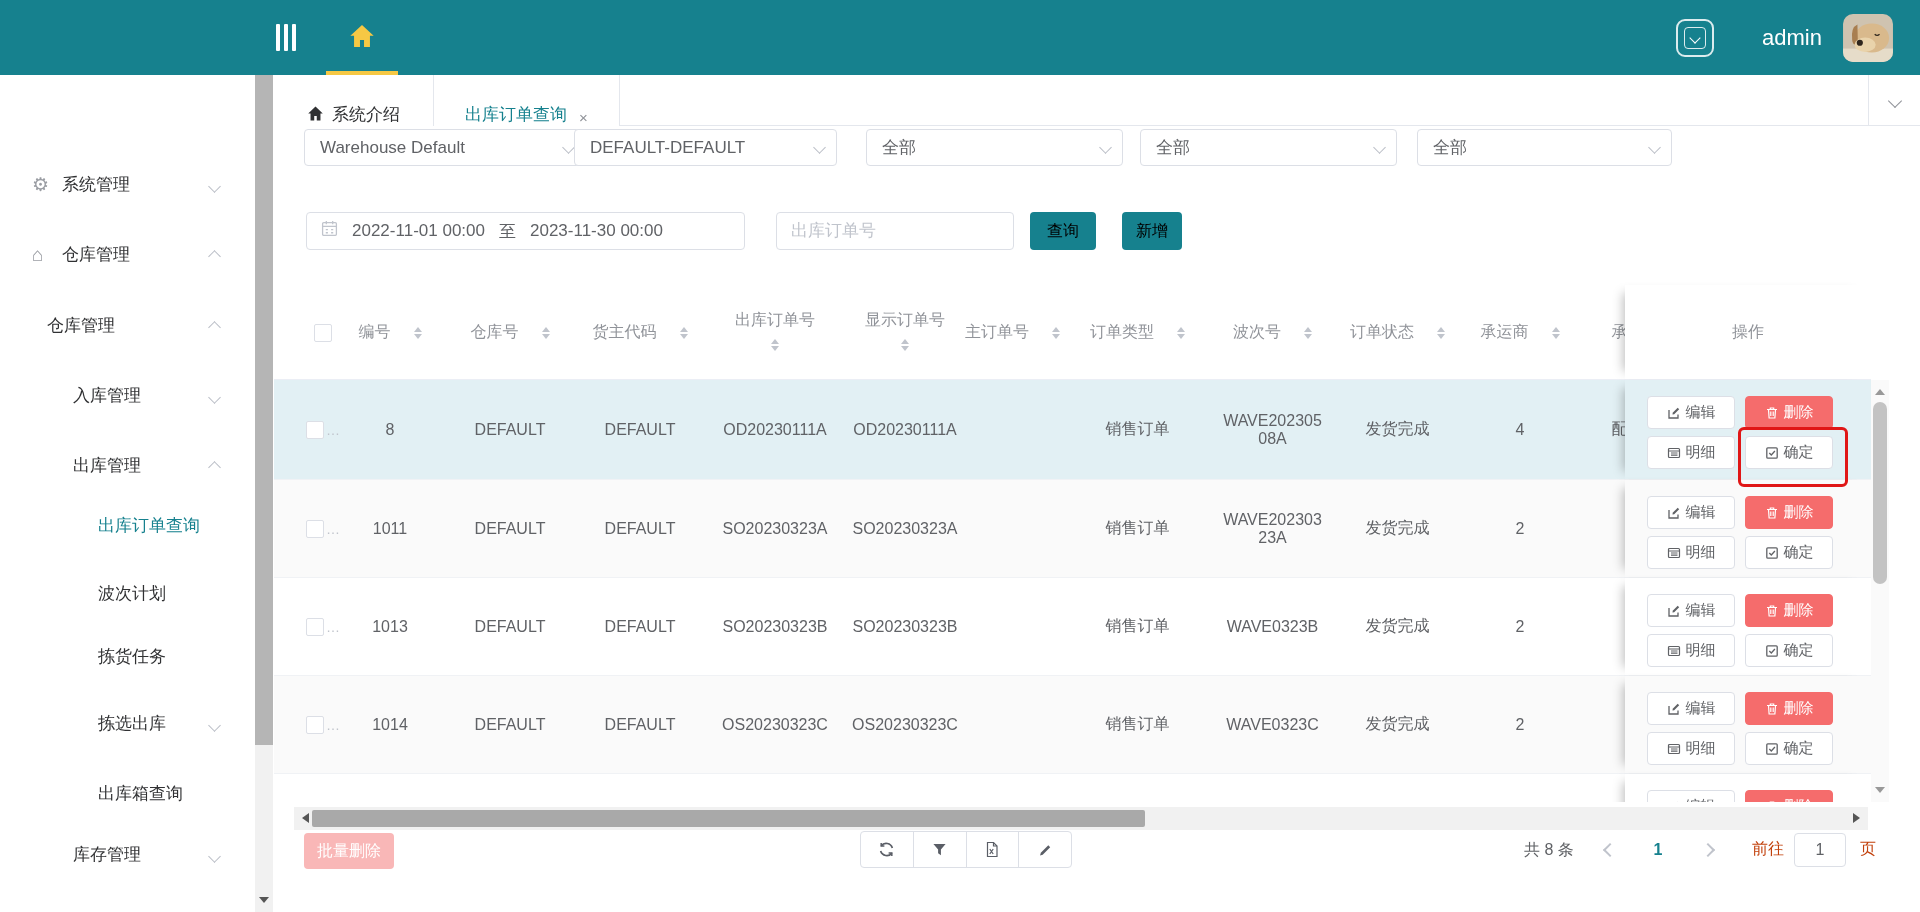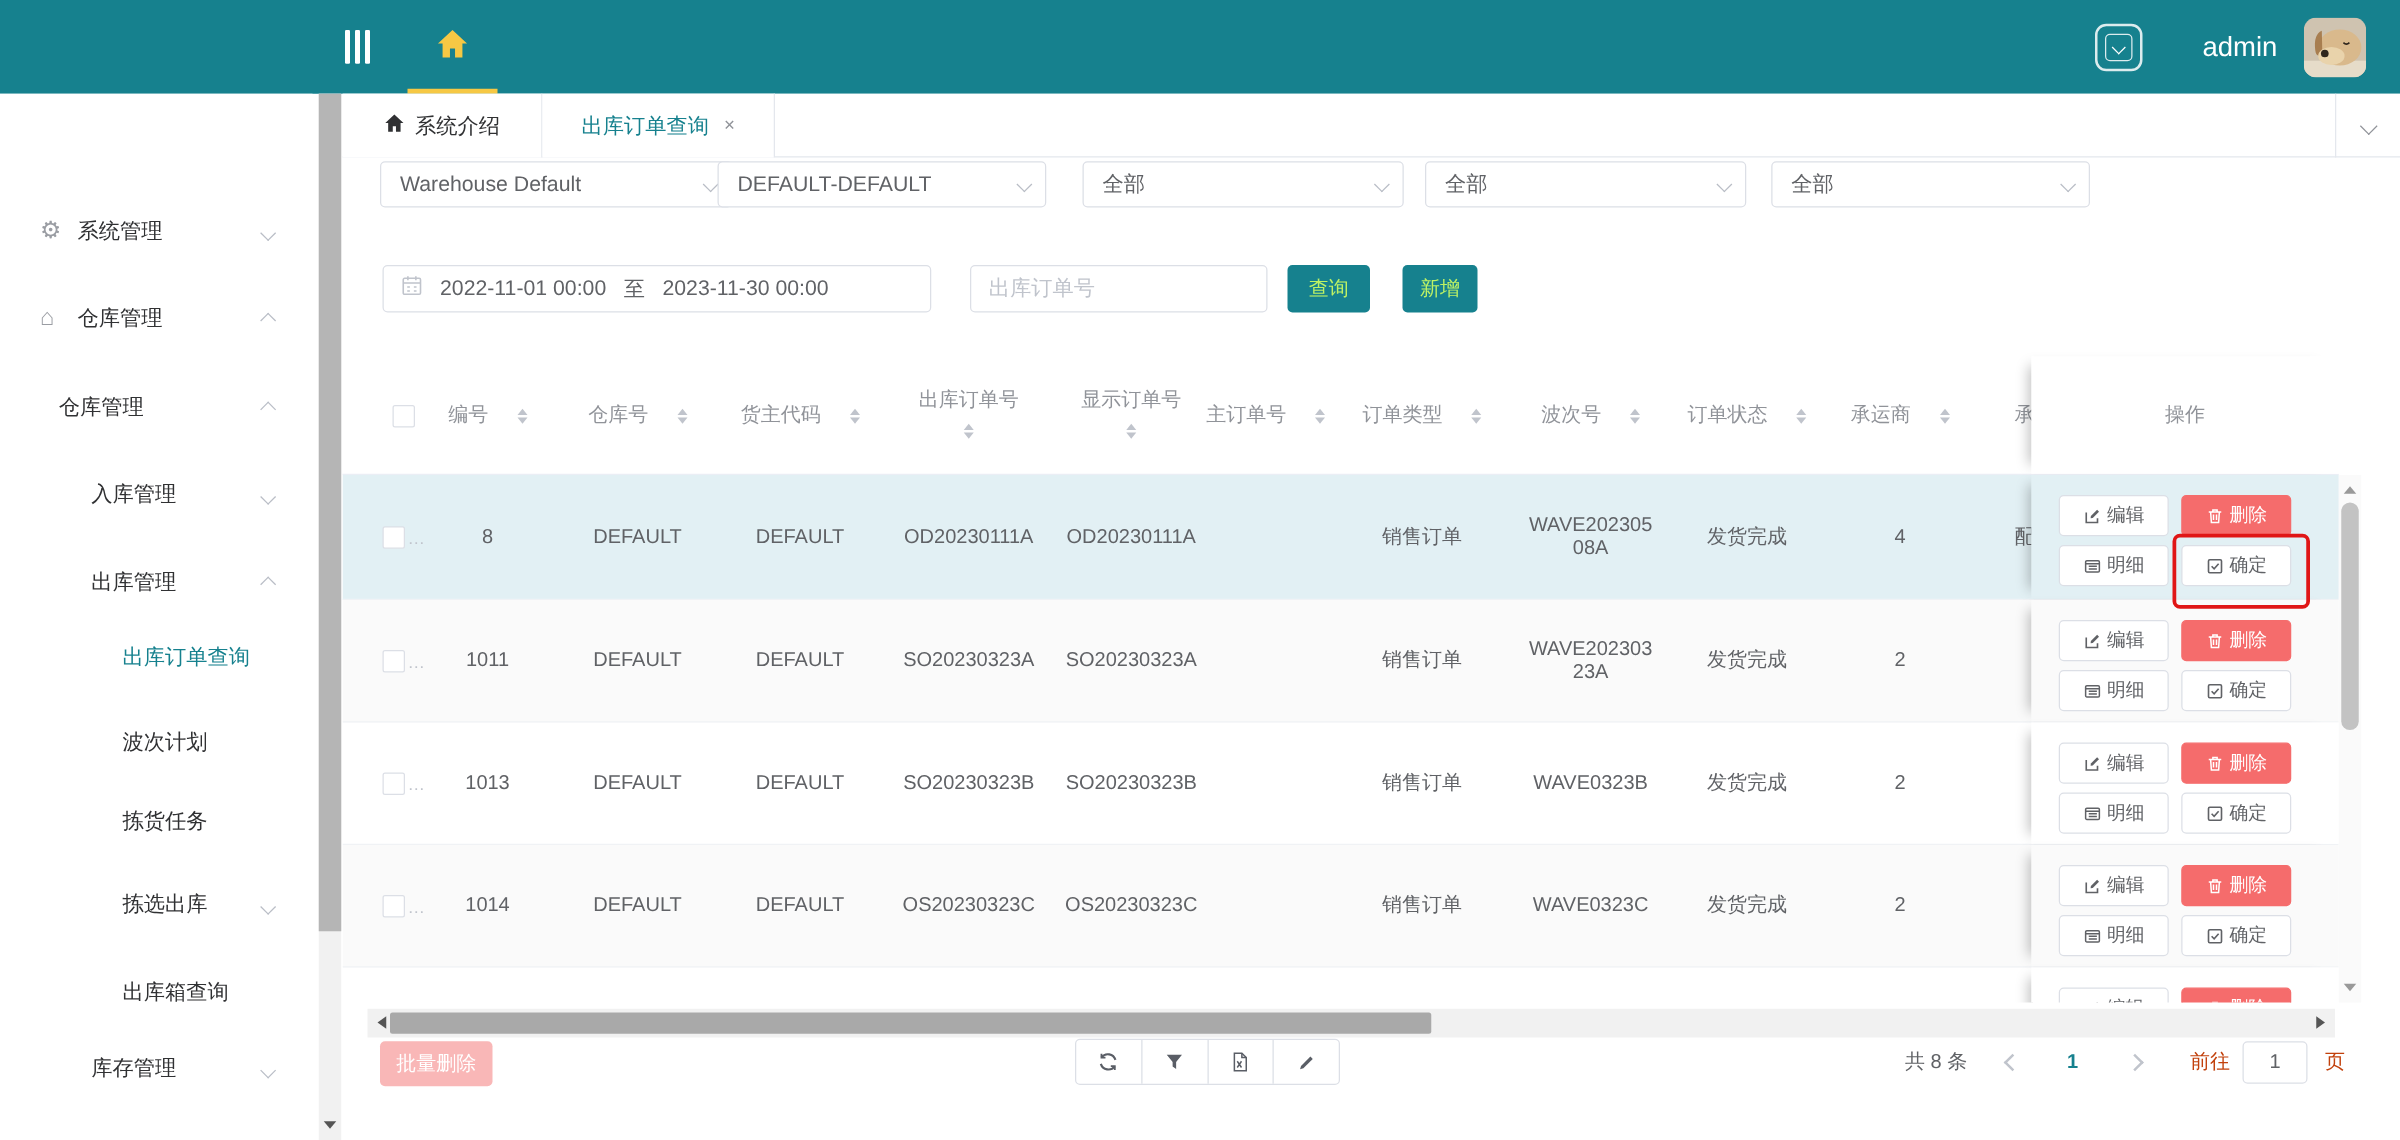--- a/index.html
+++ b/index.html
@@ -42,35 +42,35 @@
   .side-item .mi{position:absolute;left:32px;top:0;font-size:19px;color:#9a9da3;}
   .side-item .chev{position:absolute;left:210px;top:21px;}
   .side-scroll{position:absolute;left:255px;top:75px;width:18px;height:837px;background:#f1f1f1;}
   .side-scroll .thumb{position:absolute;left:0;top:0;width:18px;height:670px;background:#b5b5b5;}
   .side-scroll .btn-dn{position:absolute;left:0;bottom:0;width:18px;height:19px;display:flex;align-items:center;justify-content:center;}
   .tri-dn{width:0;height:0;border:5px solid transparent;border-top:6px solid #555;margin-top:5px;}
   .tri-up{width:0;height:0;border:5px solid transparent;border-bottom:6px solid #999;margin-bottom:5px;}
 
   
   .tabbar{position:absolute;left:274px;top:75px;width:1646px;height:51px;background:#fff;border-bottom:1px solid #e4e7ed;box-sizing:border-box;}
-  .tab{position:absolute;top:0;height:51px;border-right:1px solid #e4e7ed;display:flex;align-items:center;justify-content:center;gap:8px;font-size:17px;color:#303133;cursor:pointer;box-sizing:border-box;background:#fff;}
+  .tab{position:absolute;top:0;height:51px;border-right:1px solid #e4e7ed;display:flex;align-items:flex-end;justify-content:center;gap:8px;font-size:17px;color:#303133;cursor:pointer;box-sizing:border-box;background:#fff;}
   .tab.active{color:#16818e;}
   .tab .close{color:#909399;font-size:15px;margin-left:4px;}
   .tab-caret{position:absolute;left:1594px;top:0;width:52px;height:51px;border-left:1px solid #e4e7ed;display:flex;align-items:center;justify-content:center;box-sizing:border-box;}
 
   
   .select{position:absolute;top:129px;height:37px;border:1px solid #dcdfe6;border-radius:4px;background:#fff;
           display:flex;align-items:center;font-size:17px;color:#606266;padding:0 12px 0 15px;box-sizing:border-box;cursor:pointer;}
   .select .chev{margin-left:auto;}
   .datebox{position:absolute;left:306px;top:212px;width:439px;height:38px;border:1px solid #dcdfe6;border-radius:4px;
            display:flex;align-items:center;font-size:17px;color:#606266;box-sizing:border-box;padding-left:14px;gap:14px;background:#fff;}
   .orderinput{position:absolute;left:776px;top:212px;width:238px;height:38px;border:1px solid #dcdfe6;border-radius:4px;
            box-sizing:border-box;font-size:17px;color:#606266;padding:0 14px;font-family:inherit;}
   .orderinput::placeholder{color:#c0c4cc;}
-  .btn-teal{position:absolute;top:212px;height:38px;background:#16818e;color:#bef264;border:none;border-radius:4px;
+  .btn-teal{position:absolute;top:212px;height:38px;background:#16818e;color:#000000;border:none;border-radius:4px;
             font-size:16px;font-family:inherit;cursor:pointer;}
 
   
   .thead{position:absolute;left:274px;top:285px;width:1597px;height:95px;background:#fff;border-bottom:1px solid #ebeef5;box-sizing:border-box;}
   .tbody{position:absolute;left:274px;top:380px;width:1597px;height:422px;overflow:hidden;background:#fff;}
   .trow{position:relative;width:1597px;display:flex;align-items:center;padding-left:32px;box-sizing:border-box;border-bottom:1px solid #f0f2f5;}
   .trow.hl{background:#e2f0f4;}
   .trow.zebra{background:#fafafa;}
   .cell{display:flex;align-items:center;justify-content:center;font-size:16px;color:#606266;text-align:center;white-space:pre-line;flex:none;box-sizing:border-box;}
   .hrow{display:flex;align-items:center;height:95px;padding-left:32px;box-sizing:border-box;}

